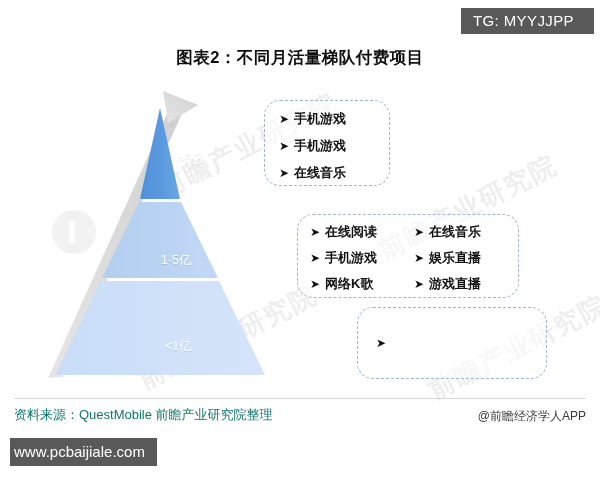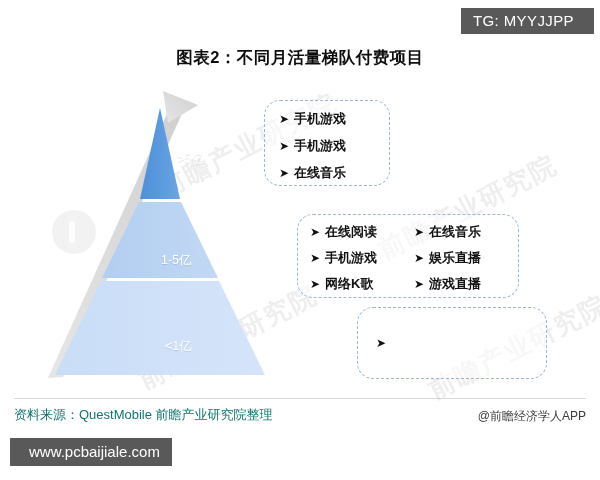--- a/index.html
+++ b/index.html
@@ -31,21 +31,21 @@
   }
 
   
   #site-badge {
     position: absolute;
     left: 10px;
     bottom: 14px;
     background: #595959;
     color: #ffffff;
     font-size: 15px;
-    padding: 6px 12px 7px 19px;
+    padding: 6px 12px 7px 4px;
     line-height: 1;
     z-index: 40;
   }
 
   
   #chart-title {
     position: absolute;
     top: 47px;
     left: 0;
     width: 600px;

